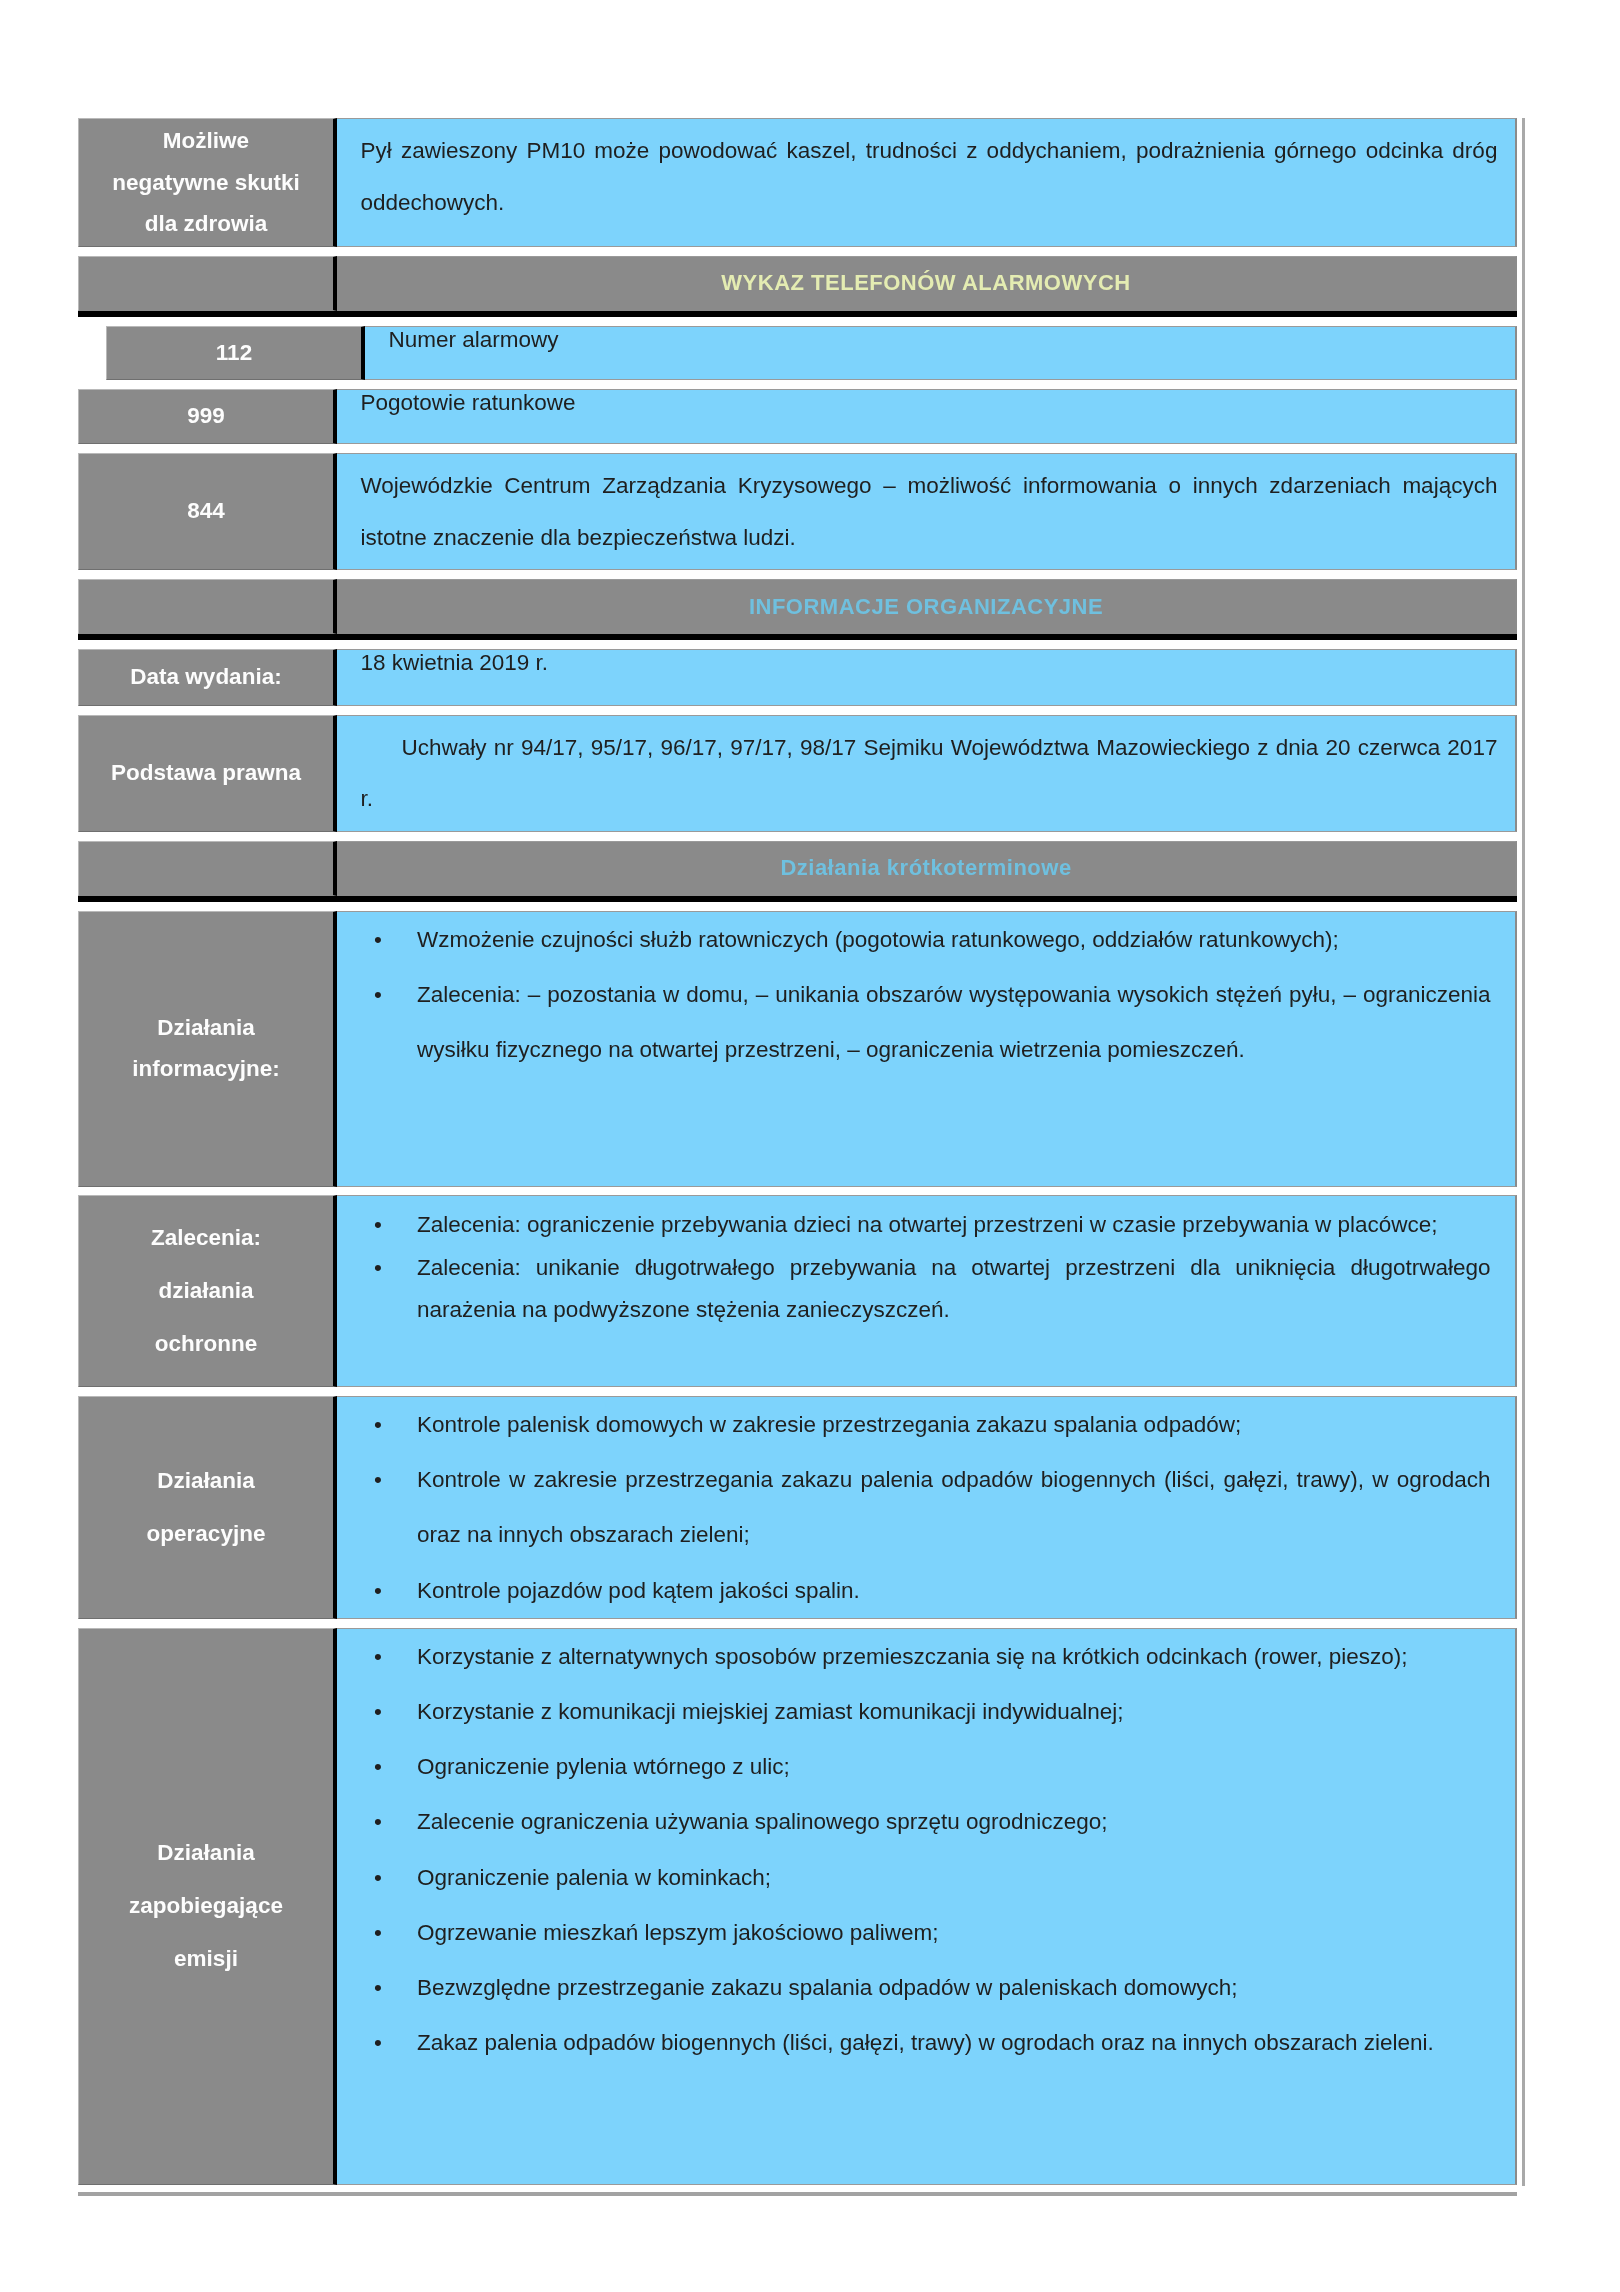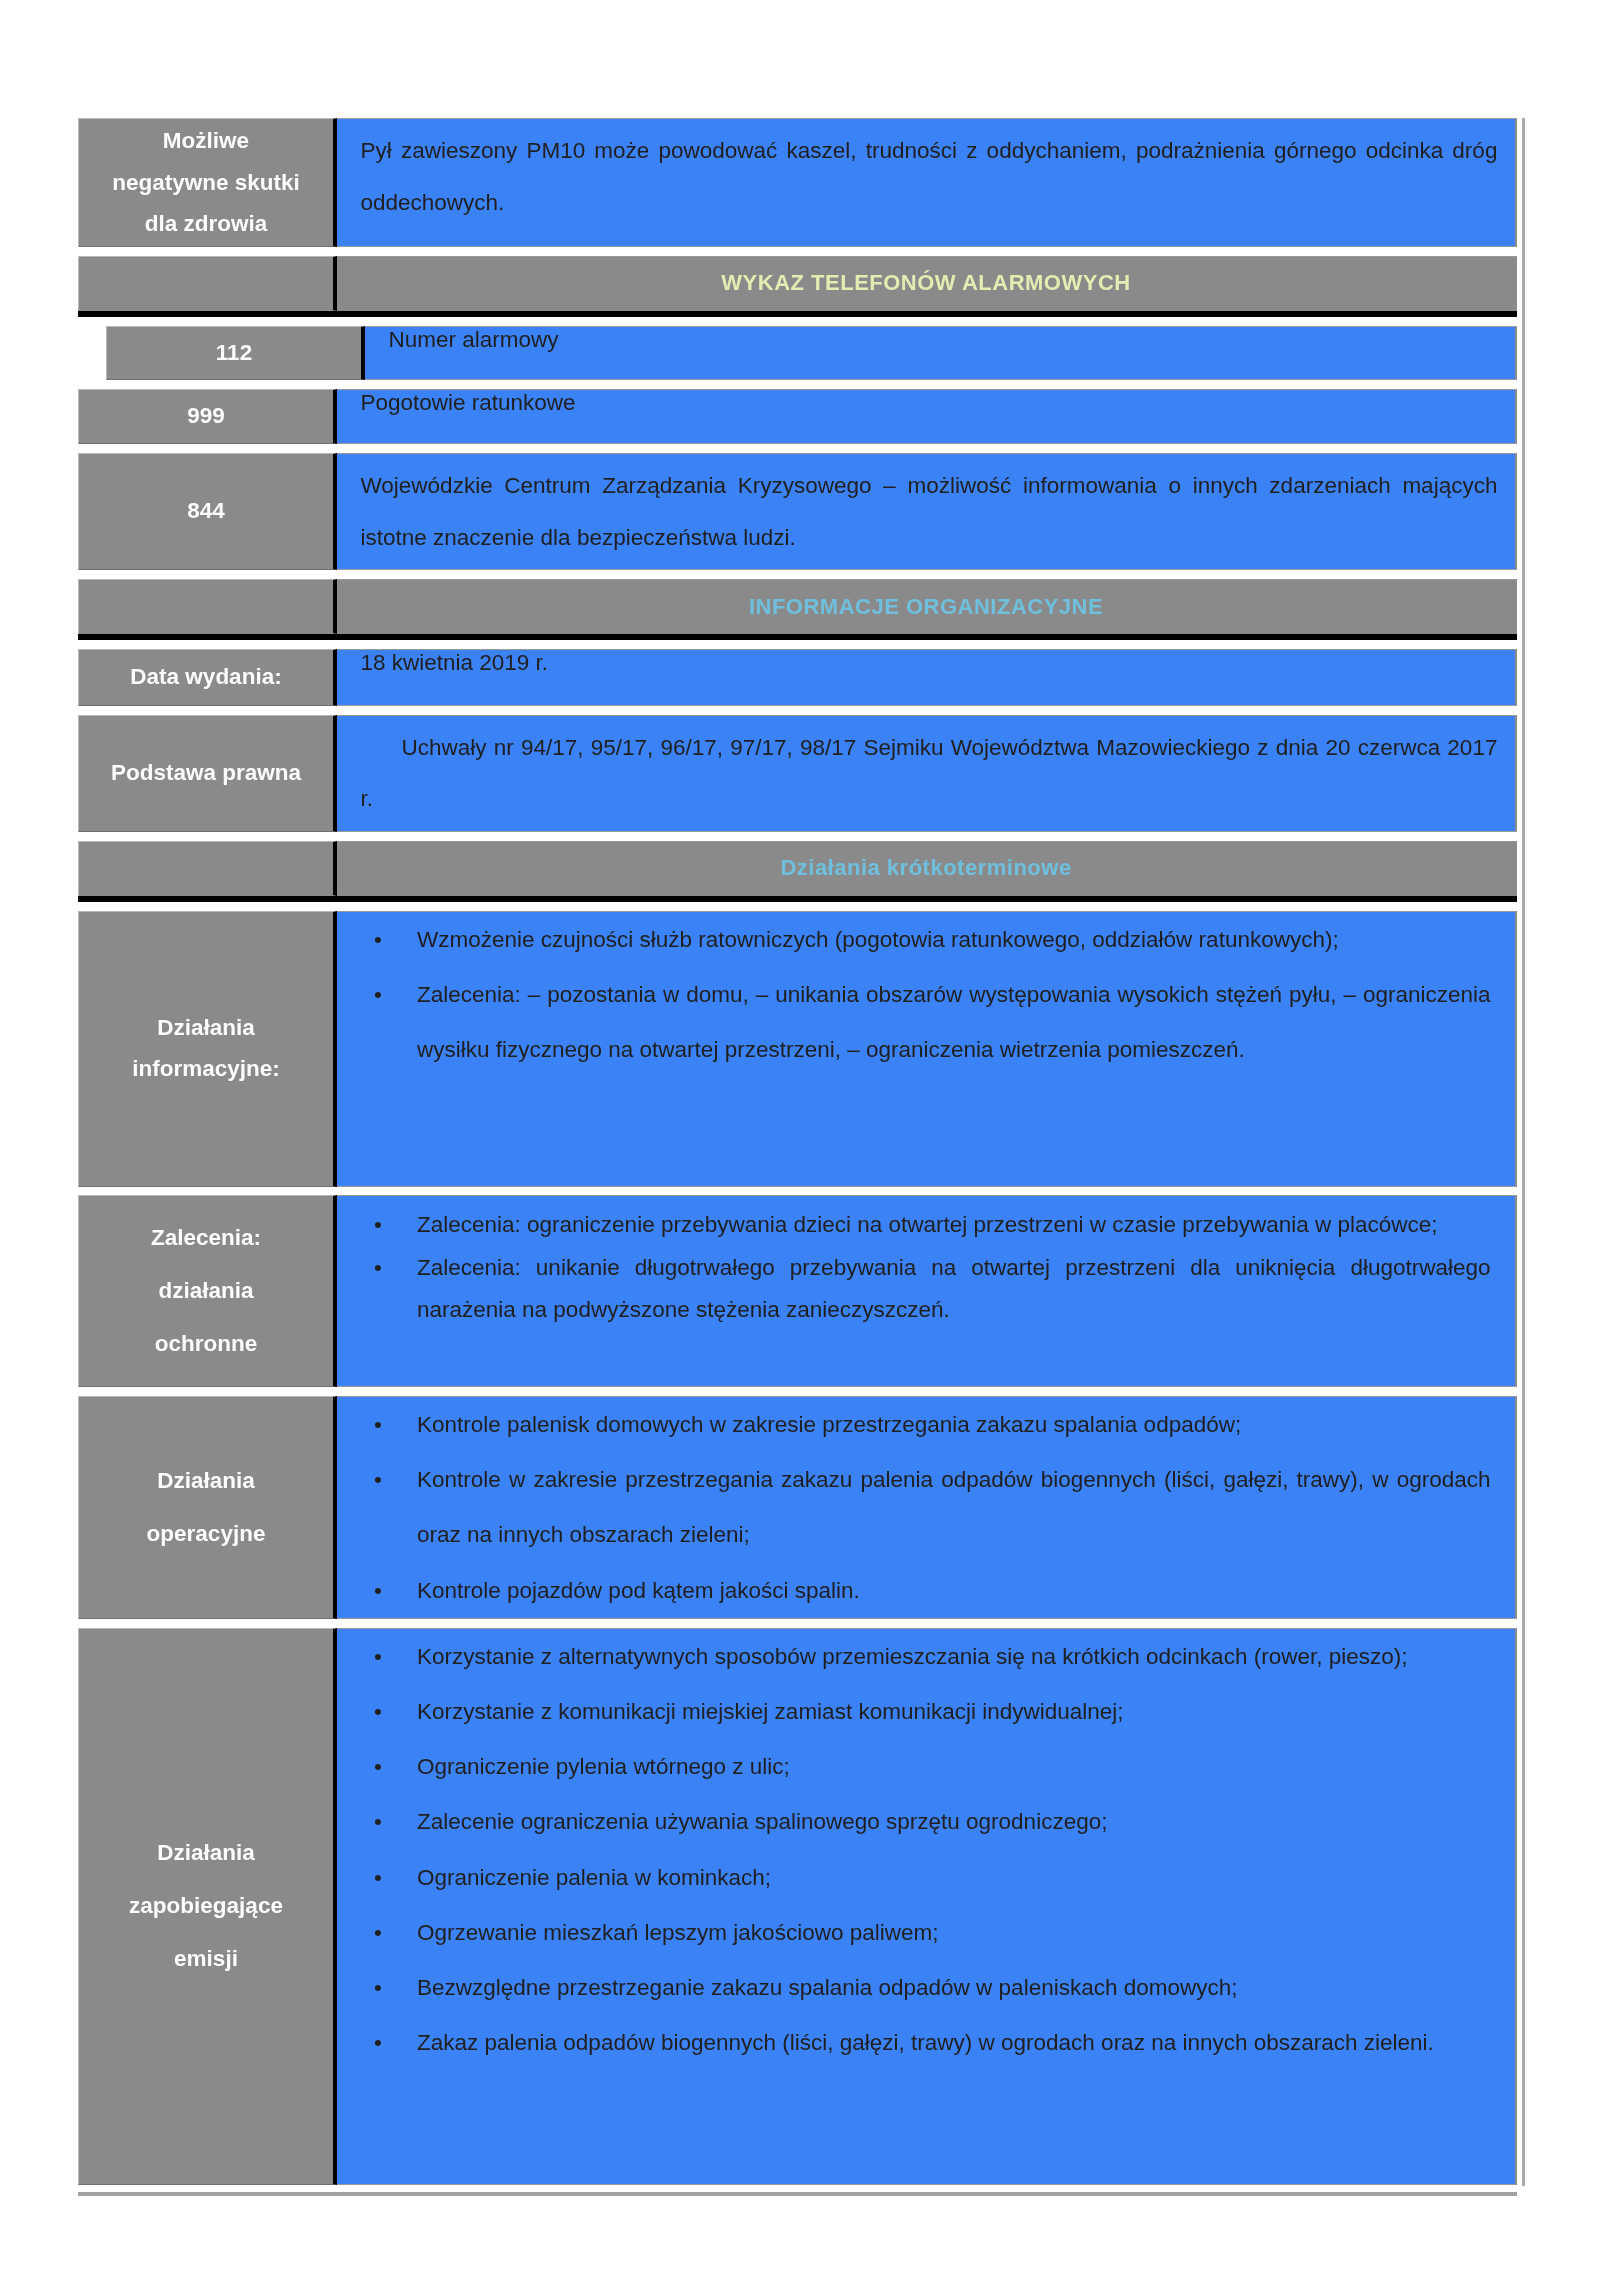--- a/index.html
+++ b/index.html
@@ -10,21 +10,21 @@
   .row-header{border-bottom:6.9px solid #000000;}
   .cell-left{
     width:254px;flex:none;background:#8a8a8a;border-right:4.9px solid #000000;
     border-top:1px solid #b9b9b9;border-left:1px solid #b9b9b9;border-bottom:1px solid #6f6f6f;
     display:flex;flex-direction:column;justify-content:center;align-items:center;
     color:#fdfdfd;font-weight:bold;font-size:22.5px;text-align:center;line-height:2.35;
   }
   .cell-left.lh-185{line-height:1.85;}
   .cell-left.lh-175{line-height:1.8;}
   .cell-right{
-    flex:1;background:#3b82f6;font-size:22.5px;color:#1f1f1f;
+    flex:1;background:#7dd3fc;font-size:22.5px;color:#1f1f1f;
     border-top:1px solid #9a9a9a;border-right:2px solid #8b8b8b;border-bottom:1px solid #9a9a9a;
   }
   .row-header .cell-left,.row-header .cell-right{background:#8a8a8a;border-bottom-color:#8a8a8a;}
   .cell-head{height:100%;display:flex;align-items:center;justify-content:center;font-weight:bold;font-size:22px;letter-spacing:0.5px;}
   .head-green{color:#e4ecb2;}
   .head-blue{color:#6fc0df;}
   .cell-text{padding:5.9px 17.6px 5.9px 23.5px;}
   .cell-text.spread{line-height:2.3;text-align:justify;}
   .cell-text.indent{text-indent:41px;}
   .cell-text.center{display:flex;align-items:center;padding-top:0;padding-bottom:0;}

